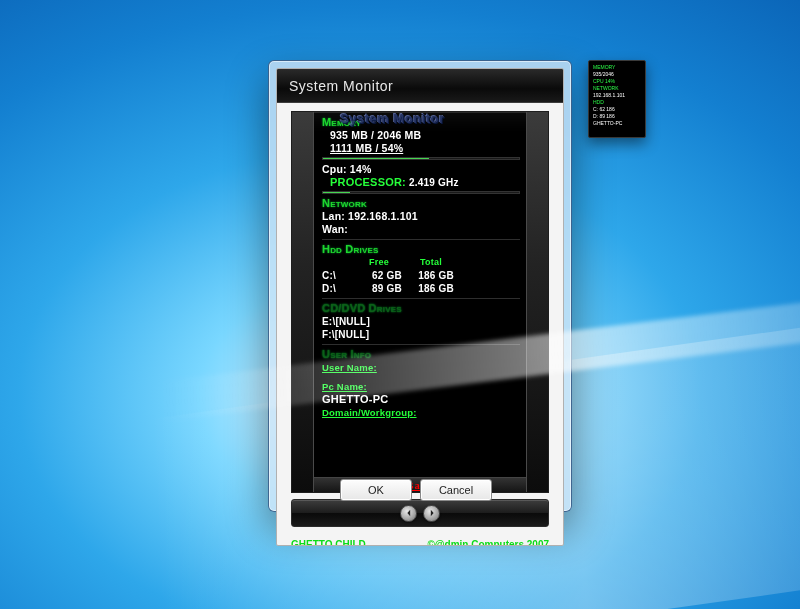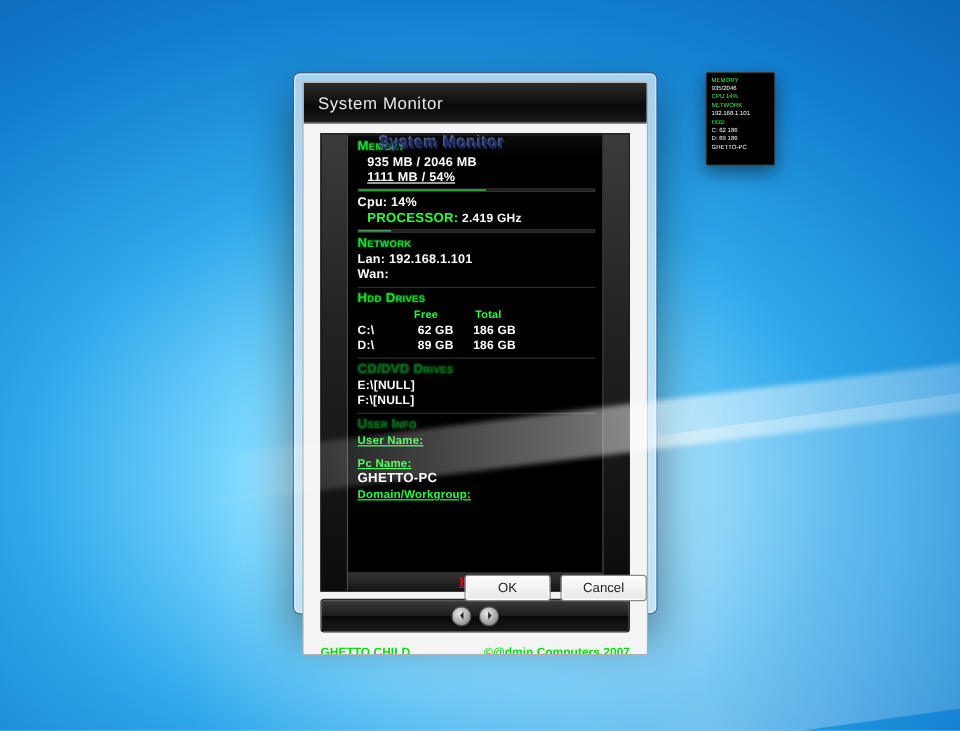--- a/index.html
+++ b/index.html
@@ -26,21 +26,21 @@
     background:#000; border:1px solid #3a3a3a; border-radius:2px;
     box-shadow: 0 6px 14px rgba(0,0,0,0.45);
     padding:3px 4px; font-size:5px; line-height:7px; color:#0f0;
   }
   .gadget-mini .r{display:block;white-space:nowrap;overflow:hidden;}
   .gadget-mini .g{color:#2dff4a}
   .gadget-mini .w{color:#fff}
 
   
   .dialog{
-    position:absolute; top:60px; left:244px; width:304px; height:452px;
+    position:absolute; top:60px; left:268px; width:304px; height:452px;
     background: rgba(210,230,246,0.78);
     border: 1px solid rgba(20,60,110,0.75);
     border-radius: 6px;
     box-shadow: 0 18px 40px rgba(0,0,0,0.45), inset 0 0 0 1px rgba(255,255,255,0.55);
     padding: 7px;
     backdrop-filter: blur(2px);
   }
   .dialog-body{
     width:100%; height:478px;
     background:#f4f4f4;
@@ -141,21 +141,21 @@
   .credits{
     margin:12px 14px 0 14px;
     display:flex; justify-content:space-between;
     font-size:10px; font-weight:700; color:#0bdc18;
     font-family:"Segoe UI",Tahoma,sans-serif;
   }
 
   
   .footer{
     position:absolute; left:0; right:0; bottom:0; height:36px;
-    display:flex; justify-content:flex-end; align-items:flex-start; gap:8px;
+    display:flex; justify-content:center; align-items:flex-start; gap:8px;
     padding:4px 8px 0 0;
   }
   .btn{
     min-width:72px; height:22px;
     background: linear-gradient(#fdfdfd,#e7e7e7);
     border:1px solid #8a8a8a;
     border-radius:3px;
     font-size:11px; color:#222;
     padding:0 10px;
     box-shadow: inset 0 0 0 1px #fff;

